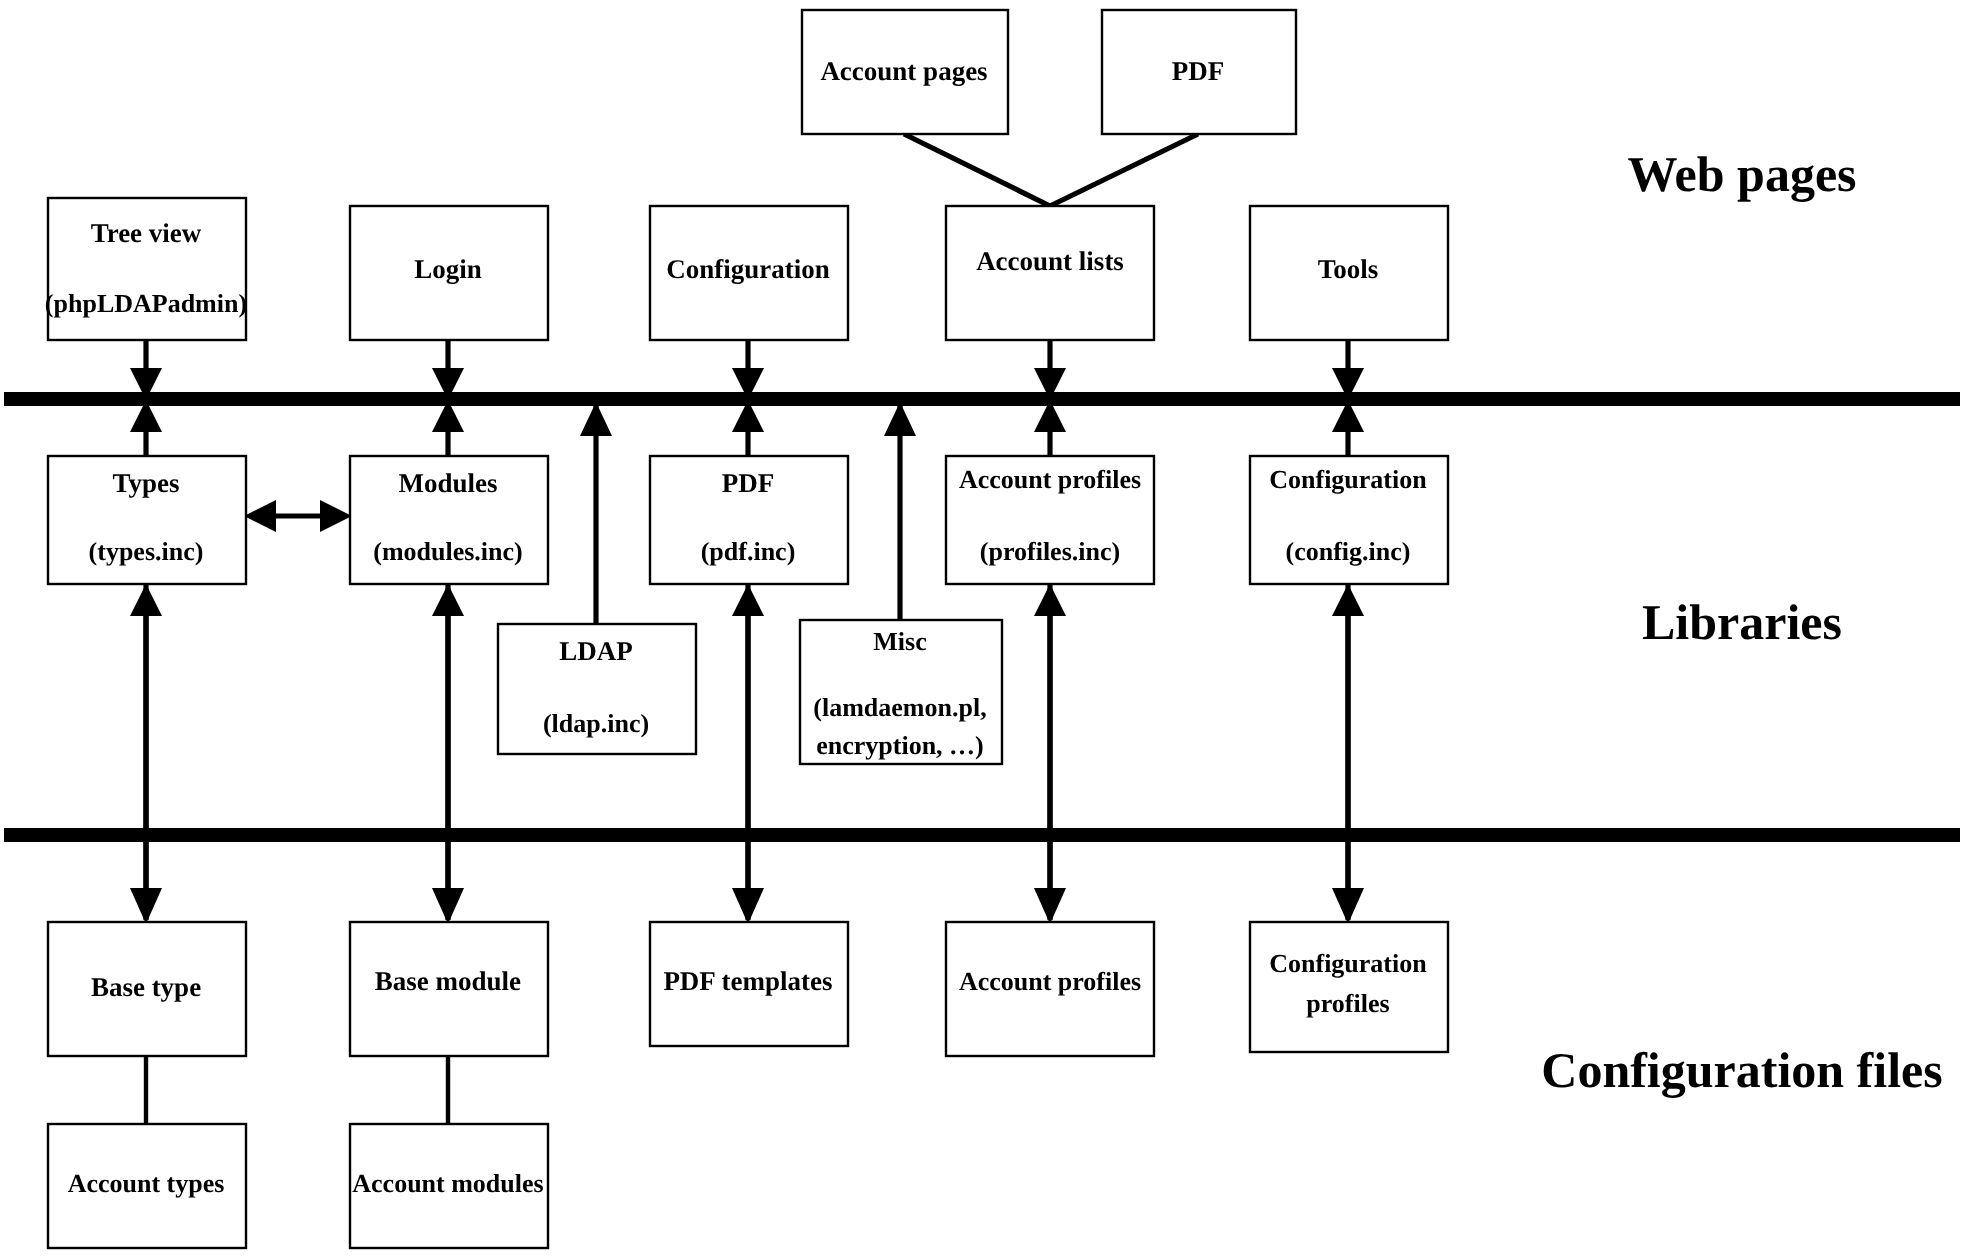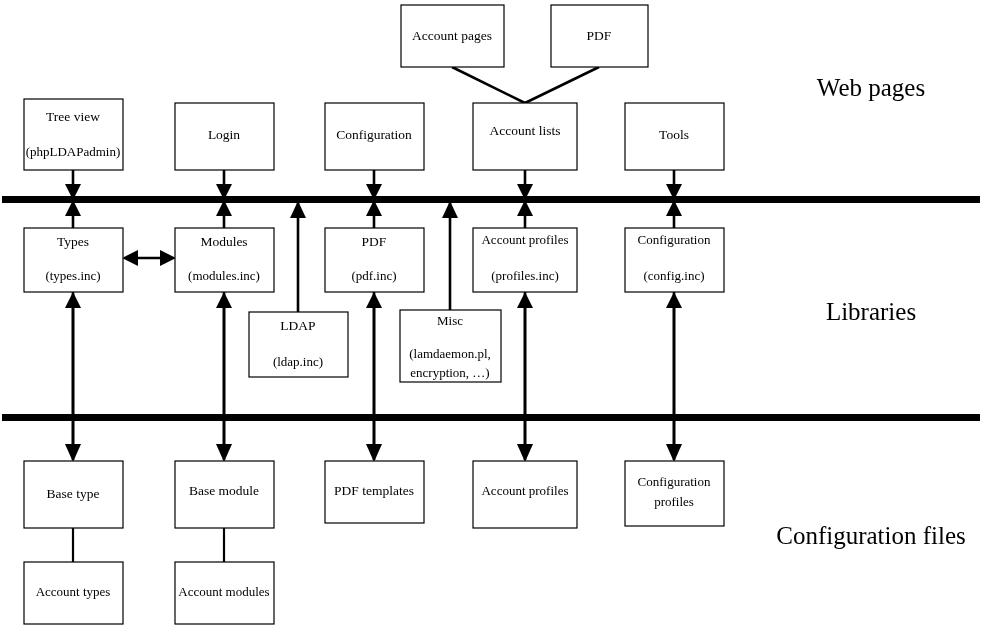--- a/index.html
+++ b/index.html
@@ -7,20 +7,21 @@
     padding: 0;
     background: #ffffff;
   }
   #diagram-root {
     position: relative;
     width: 988px;
     height: 628px;
     background: #ffffff;
     overflow: hidden;
     font-family: "Liberation Serif", "DejaVu Serif", serif;
+    font-weight: bold;
   }
   svg#arch-svg {
     display: block;
     width: 988px;
     height: 628px;
   }
   .node-box {
     fill: #ffffff;
     stroke: #000000;
     stroke-width: 1.2;

